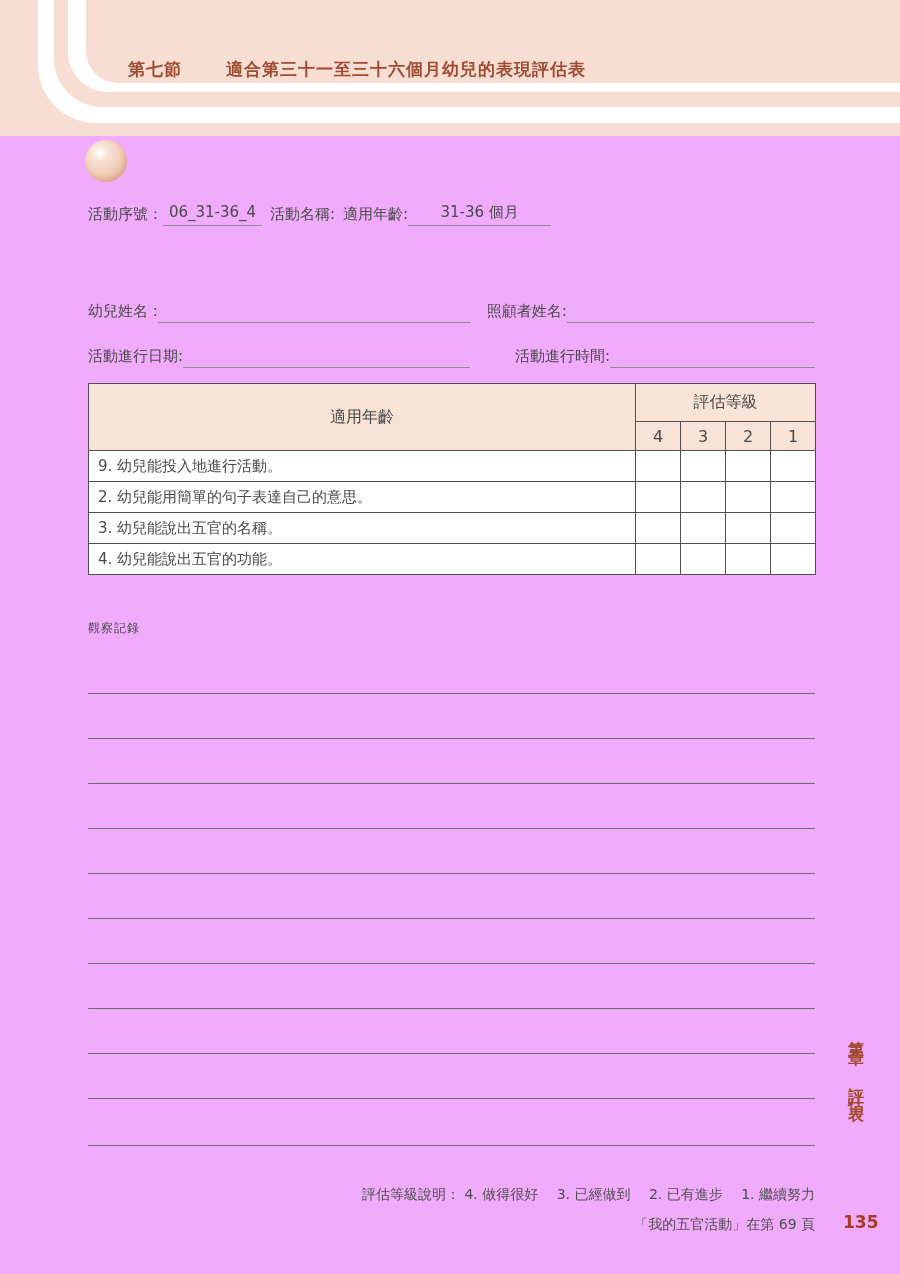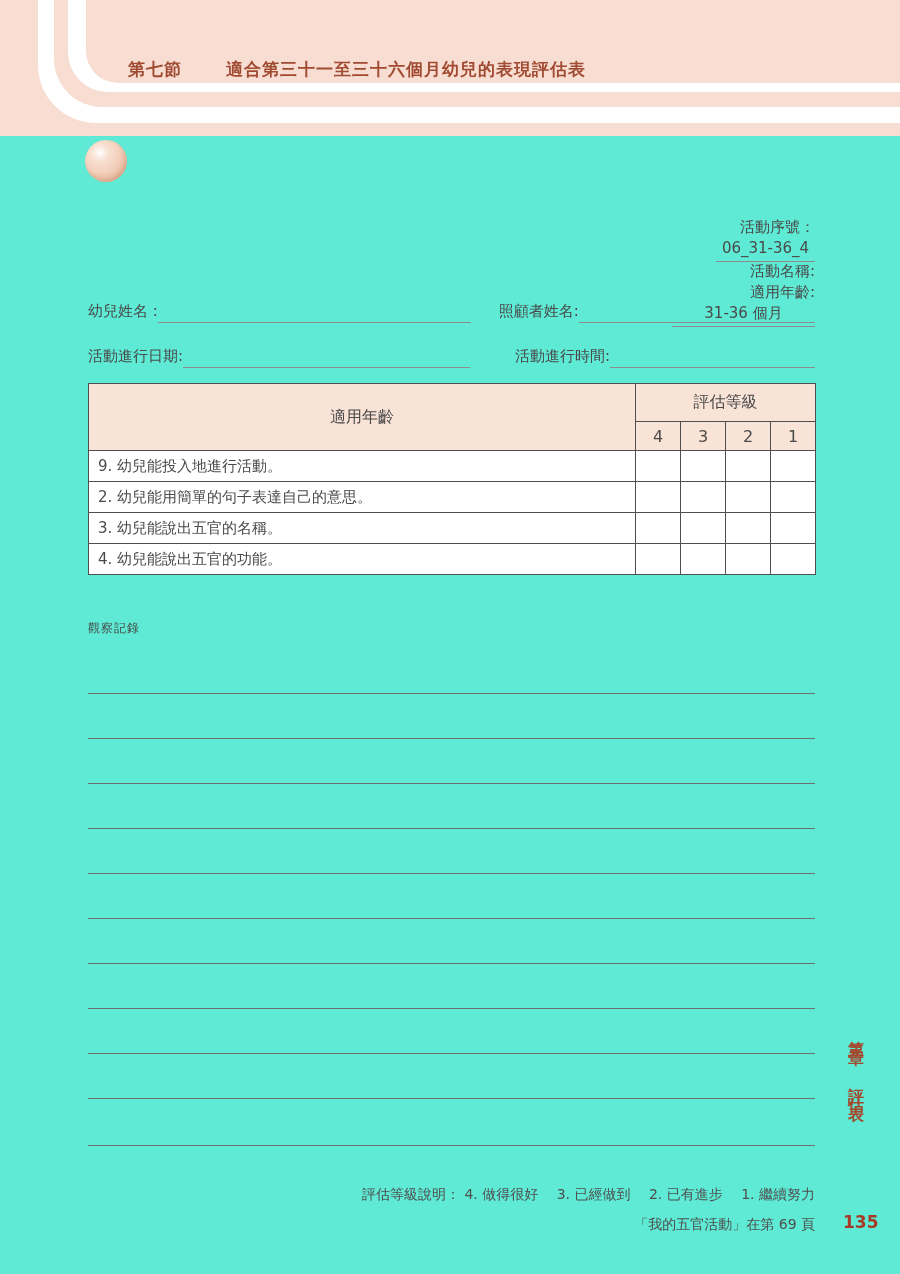--- a/index.html
+++ b/index.html
@@ -1,18 +1,18 @@
 <!DOCTYPE html>
 <html><head>
 <meta charset="utf-8">
 <style>
   * { margin:0; padding:0; box-sizing:border-box; }
   html,body { background:#ffffff; }
   body { font-family:"DejaVu Sans","Liberation Sans",sans-serif; color:#4a4a4a; }
-  .page { position:relative; width:900px; height:1274px; background:#5eead4; overflow:hidden; }
+  .page { position:relative; width:900px; height:1274px; background:#f0abfc; overflow:hidden; }
 
   
   .banner { position:absolute; top:0; left:0; width:900px; height:136px; overflow:hidden; }
   .banner .base   { position:absolute; inset:0; background:#f8ded2; }
   .banner .band-a { position:absolute; left:38px; top:-60px; right:-60px; height:183px; background:#ffffff; border-bottom-left-radius:58px; }
   .banner .band-b { position:absolute; left:54px; top:-60px; right:-60px; height:167px; background:#f8ded2; border-bottom-left-radius:48px; }
   .banner .band-c { position:absolute; left:68px; top:-60px; right:-60px; height:152px; background:#ffffff; border-bottom-left-radius:40px; }
   .banner .band-d { position:absolute; left:86px; top:-60px; right:-60px; height:143px; background:#f8ded2; border-bottom-left-radius:32px; }
   .section-header { position:absolute; left:128px; top:58px; font-size:17px; font-weight:bold; color:#a04a31; letter-spacing:1px; white-space:nowrap; }
   .section-header .part { margin-right:44px; }
@@ -65,33 +65,33 @@
     <div class="band-b"></div>
     <div class="band-c"></div>
     <div class="band-d"></div>
     <div class="section-header">
       <span class="part">第七節</span><span>適合第三十一至三十六個月幼兒的表現評估表</span>
     </div>
   </div>
 
   <div class="ball-icon"></div>
 
-  <div class="form-row" style="top:218px;flex-direction:column;">
+  <div class="form-row" style="top:203px;">
     <span class="lbl">活動序號：</span>
     <span class="blank" style="width:99px;">06_31-36_4</span>
     <span class="lbl" style="margin-left:8px;">活動名稱:</span>
     <span class="lbl" style="margin-left:8px;">適用年齡:</span>
     <span class="blank" style="width:143px;">31-36 個月</span>
   </div>
 
 
   <div class="form-row" style="top:300px;">
     <span class="lbl">幼兒姓名 :</span>
     <span class="blank" style="width:313px;"></span>
-    <span class="lbl" style="margin-left:28px;text-align:center;">照顧者姓名:</span>
+    <span class="lbl" style="margin-left:16px;text-align:center;">照顧者姓名:</span>
     <span class="blank grow"></span>
   </div>
 
   <div class="form-row" style="top:345px;">
     <span class="lbl">活動進行日期:</span>
     <span class="blank" style="width:287px;"></span>
     <span class="lbl" style="margin-left:45px;">活動進行時間:</span>
     <span class="blank grow"></span>
   </div>
 

